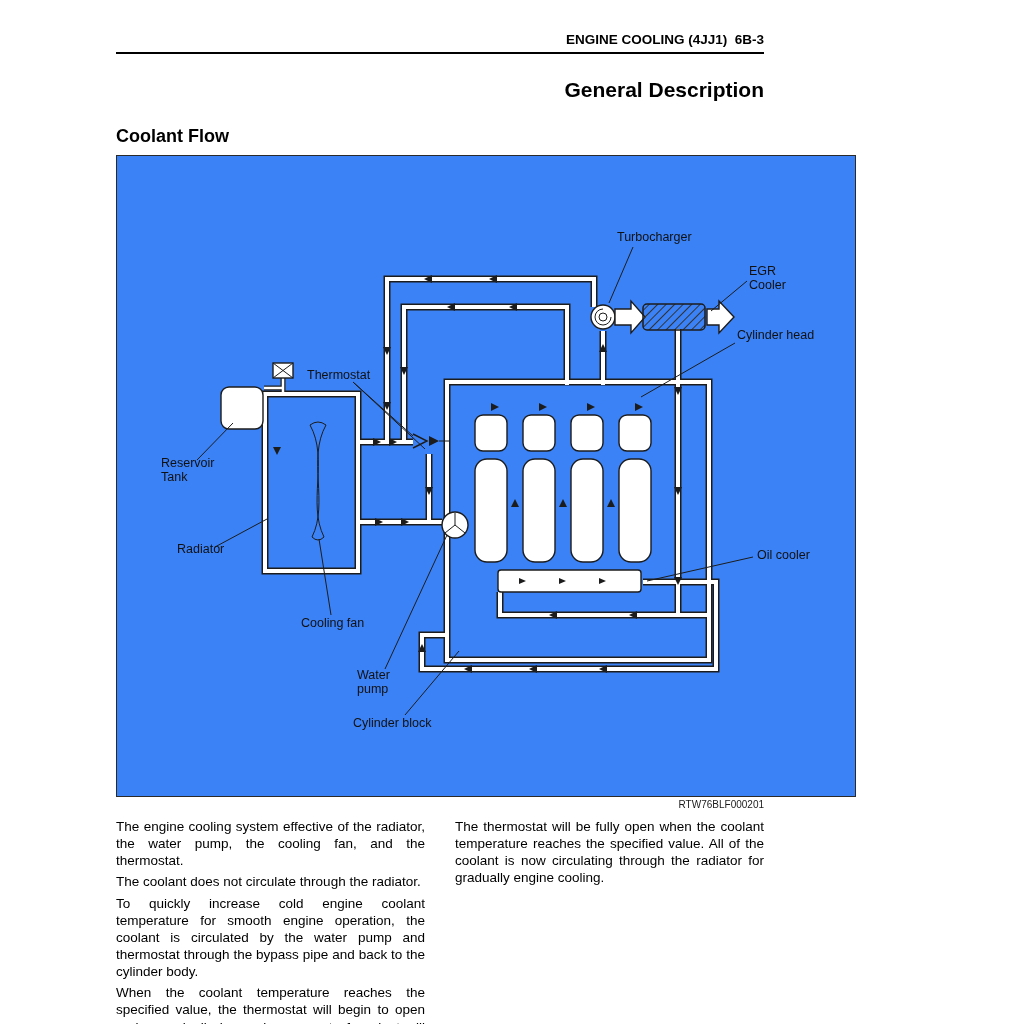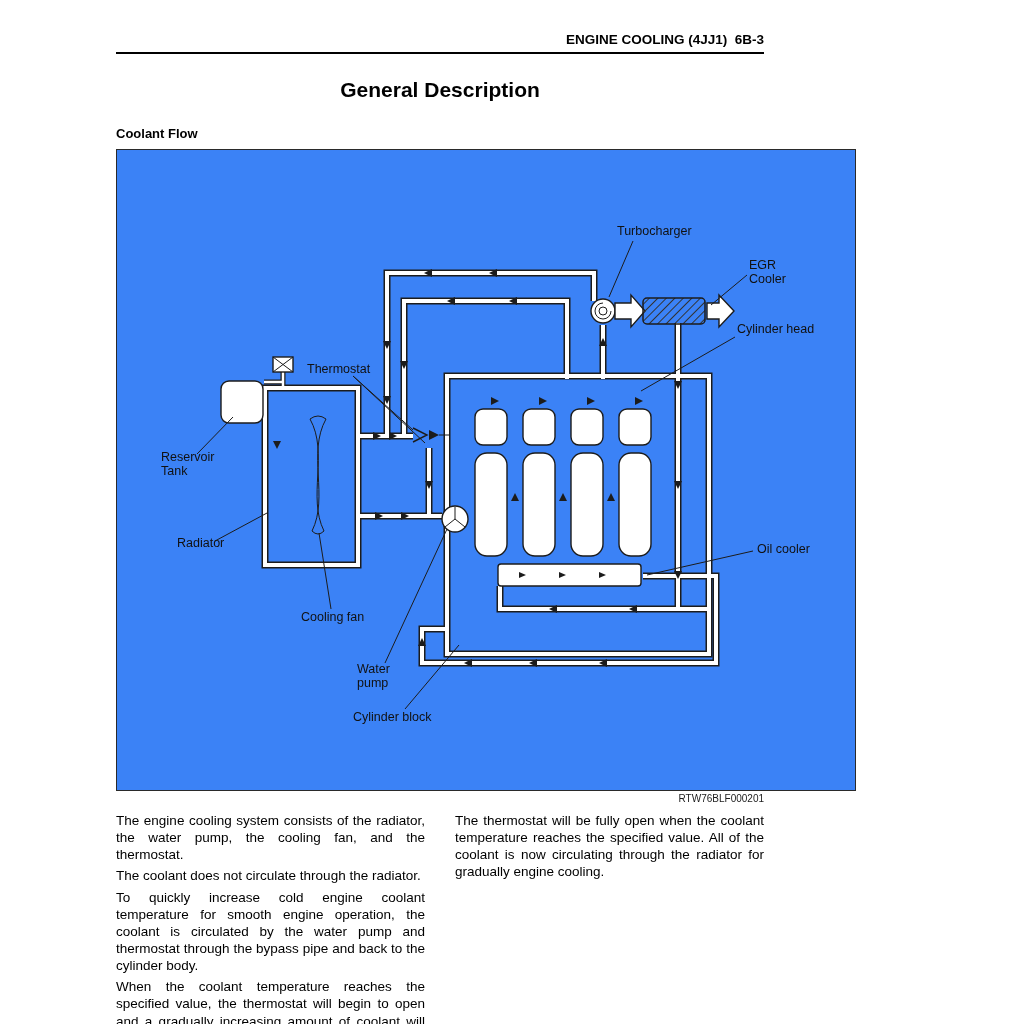--- a/index.html
+++ b/index.html
@@ -15,27 +15,27 @@
   .header {
     margin-top:32px;
     text-align:right;
     font-size:13.5px;
     font-weight:bold;
     white-space:pre;
     border-bottom:2px solid #000;
     padding-bottom:5px;
   }
   .title {
-    text-align:center;
+    text-align:right;
     font-size:21px;
     font-weight:bold;
     margin-top:24px;
   }
   .section-heading {
-    font-size:13px;
+    font-size:18px;
     font-weight:bold;
     margin-top:24px;
   }
   .figure-frame {
     margin-top:8px;
     width:740px; height:642px;
     border:1px solid #2a2a2a;
     background:#3b82f6;
     position:relative;
   }
@@ -232,21 +232,21 @@
         <text class="lbl" x="236" y="570">Cylinder block</text>
         <text class="lbl" x="640" y="402">Oil cooler</text>
       </g>
     </svg>
   </div>
 
   <div class="figure-code">RTW76BLF000201</div>
 
   <div class="columns">
     <div class="col">
-      <p>The engine cooling system consists of the radiator, the water pump, the cooling fan, and the thermostat.</p>
+      <p>The engine cooling system effective of the radiator, the water pump, the cooling fan, and the thermostat.</p>
       <p>The coolant does not circulate through the radiator.</p>
       <p>To quickly increase cold engine coolant temperature for smooth engine operation, the coolant is circulated by the water pump and thermostat through the bypass pipe and back to the cylinder body.</p>
       <p>When the coolant temperature reaches the specified value, the thermostat will begin to open and a gradually increasing amount of coolant will circulate through the radiator.</p>
     </div>
     <div class="col">
       <p>The thermostat will be fully open when the coolant temperature reaches the specified value. All of the coolant is now circulating through the radiator for gradually engine cooling.</p>
     </div>
   </div>
 
 </div>

